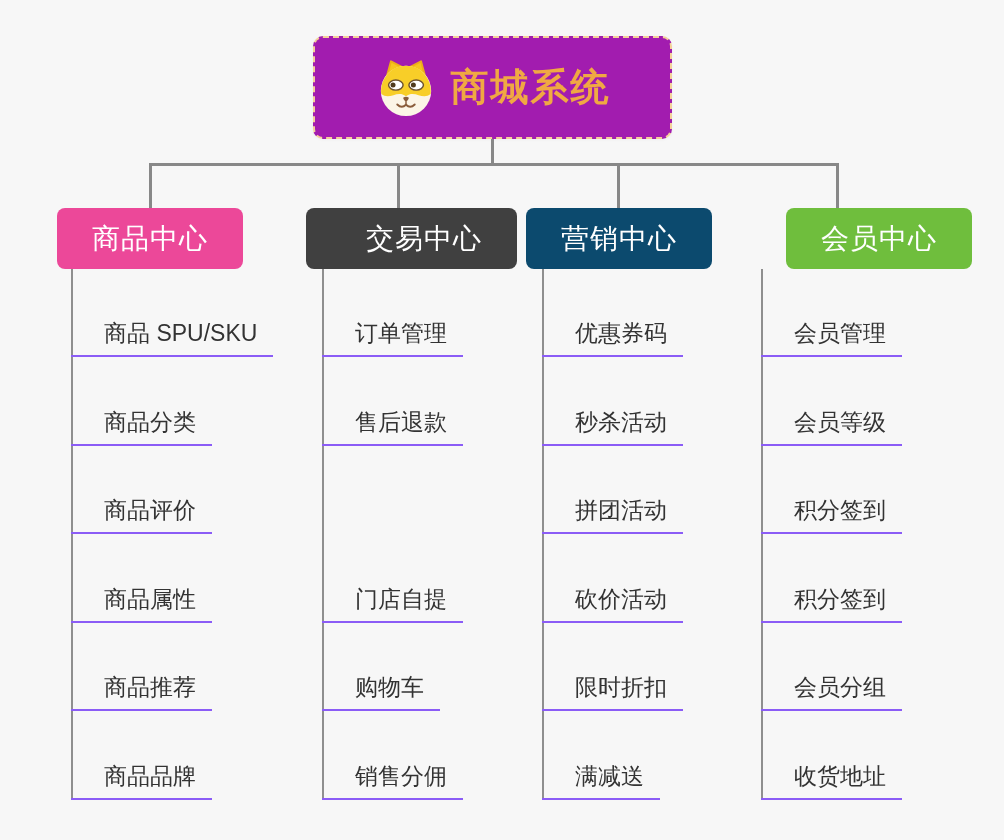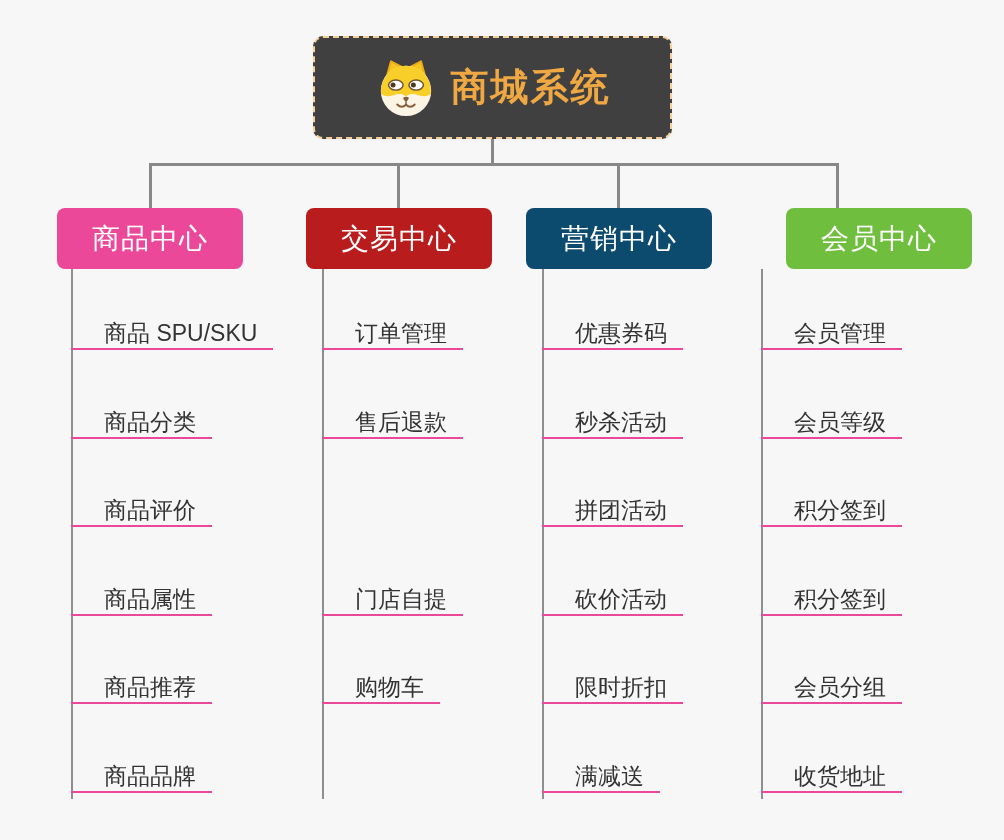--- a/index.html
+++ b/index.html
@@ -10,21 +10,21 @@
   .canvas{
     position:relative;
     width:1004px;height:840px;
     background:#f7f7f7;
     overflow:hidden;
   }
   
   .root{
     position:absolute;left:313px;top:36px;width:359px;height:103px;
     box-sizing:border-box;
-    background:#404040;
+    background:#a21caf;
     border:2px dashed #f5d199;
     border-radius:10px;
     display:flex;align-items:center;justify-content:center;gap:14px;
     box-shadow:0 1px 3px rgba(0,0,0,0.04);
   }
   .root-title{
     font-size:38px;font-weight:bold;color:#f0a843;letter-spacing:2px;
   }
   
   .stem{position:absolute;left:491px;top:139px;width:3px;height:26px;background:#888888;}
@@ -39,22 +39,22 @@
     cursor:default;
   }
   .bb0{left:57px}.bb1{left:306px}.bb2{left:526px}.bb3{left:786px}
   
   .spine{position:absolute;top:269px;width:2px;height:530px;background:#8f8f8f;}
   .s0{left:71px}.s1{left:322px}.s2{left:542px}.s3{left:761px}
   
   .child{
     position:absolute;
     font-size:23px;line-height:28px;color:#333333;
-    padding:0 16px 1px 33px;
-    border-bottom:2px solid #ec4899;
+    padding:0 16px 8px 33px;
+    border-bottom:2px solid #8b5cf6;
     white-space:nowrap;
   }
   .cl0{left:71px}.cl1{left:322px}.cl2{left:542px}.cl3{left:761px}
   .r0{top:319px}.r1{top:408px}.r2{top:496px}.r3{top:585px}.r4{top:673px}.r5{top:762px}
 </style>
 </head>
 <body>
 
 <div class="canvas">
 
@@ -78,40 +78,41 @@
   </div>
 
   <div class="stem"></div>
   <div class="hbar"></div>
   <div class="drop d0"></div>
   <div class="drop d1"></div>
   <div class="drop d2"></div>
   <div class="drop d3"></div>
 
   <div class="branch-box bb0" style="background-color: #ec4899;">商品中心</div>
-  <div class="branch-box bb1" style="background-color: #b91c1c;">交易中心</div>
+  <div class="branch-box bb1" style="background-color: #404040; padding-left: 25px;">交易中心</div>
   <div class="branch-box bb2" style="background-color: #0c4a6e;">营销中心</div>
   <div class="branch-box bb3" style="background-color: rgb(111, 190, 61);">会员中心</div>
 
   <div class="spine s0"></div>
   <div class="spine s1"></div>
   <div class="spine s2"></div>
   <div class="spine s3"></div>
 
   <div class="child cl0 r0">商品 SPU/SKU</div>
   <div class="child cl0 r1">商品分类</div>
   <div class="child cl0 r2">商品评价</div>
   <div class="child cl0 r3">商品属性</div>
   <div class="child cl0 r4">商品推荐</div>
   <div class="child cl0 r5">商品品牌</div>
 
   <div class="child cl1 r0">订单管理</div>
   <div class="child cl1 r1">售后退款</div>
   <div class="child cl1 r3">门店自提</div>
   <div class="child cl1 r4">购物车</div>
+  <div class="child cl1 r5">销售分佣</div>
 
   <div class="child cl2 r0">优惠券码</div>
   <div class="child cl2 r1">秒杀活动</div>
   <div class="child cl2 r2">拼团活动</div>
   <div class="child cl2 r3">砍价活动</div>
   <div class="child cl2 r4">限时折扣</div>
   <div class="child cl2 r5">满减送</div>
 
   <div class="child cl3 r0">会员管理</div>
   <div class="child cl3 r1">会员等级</div>

